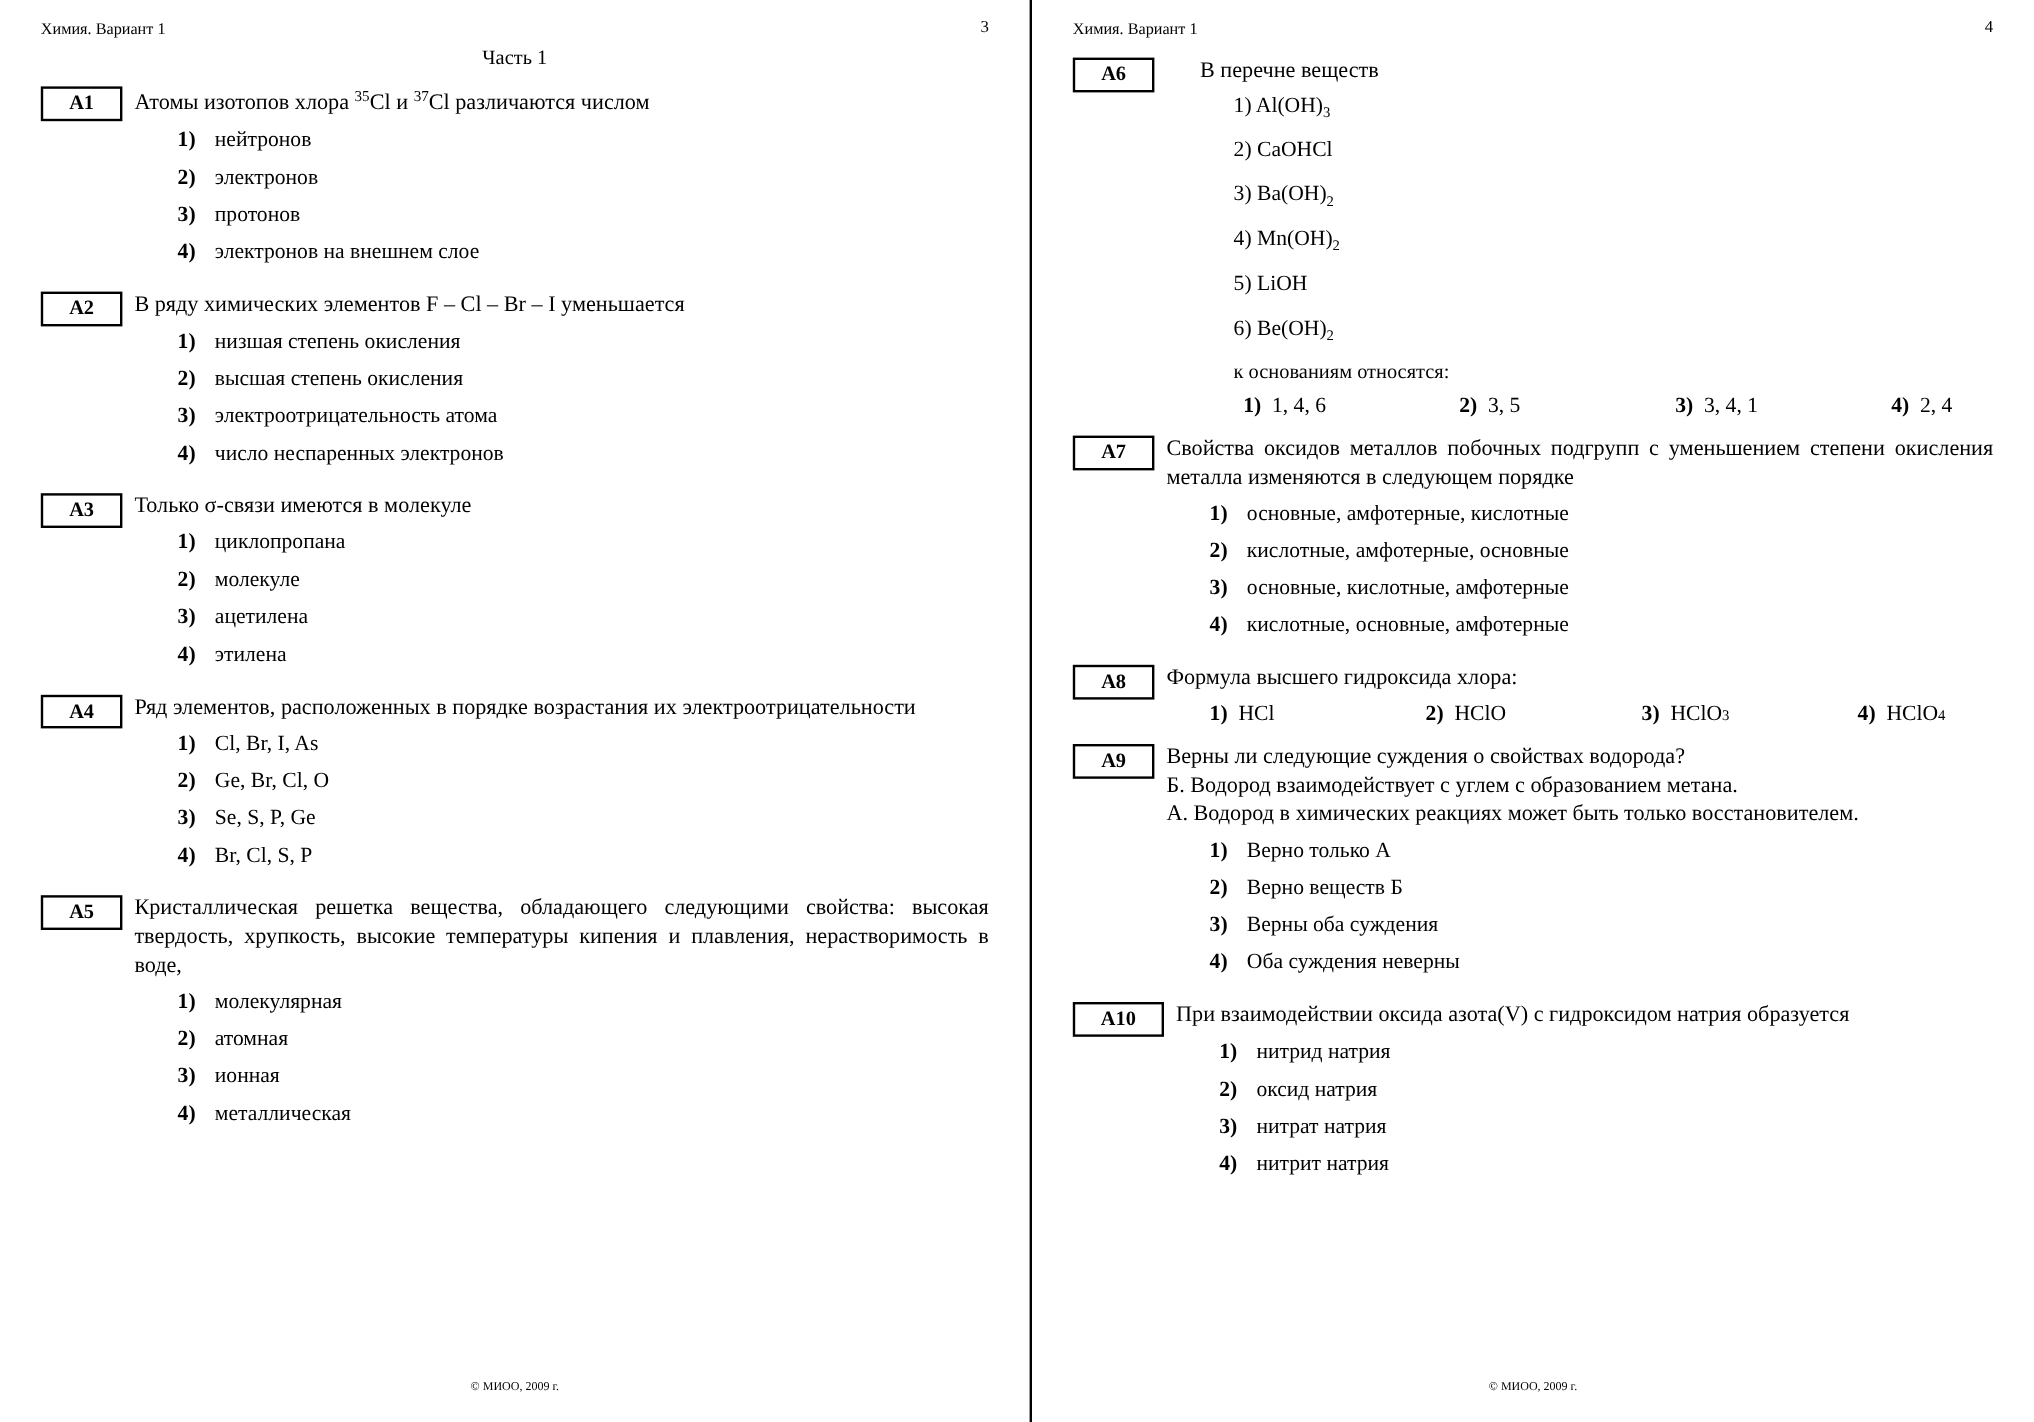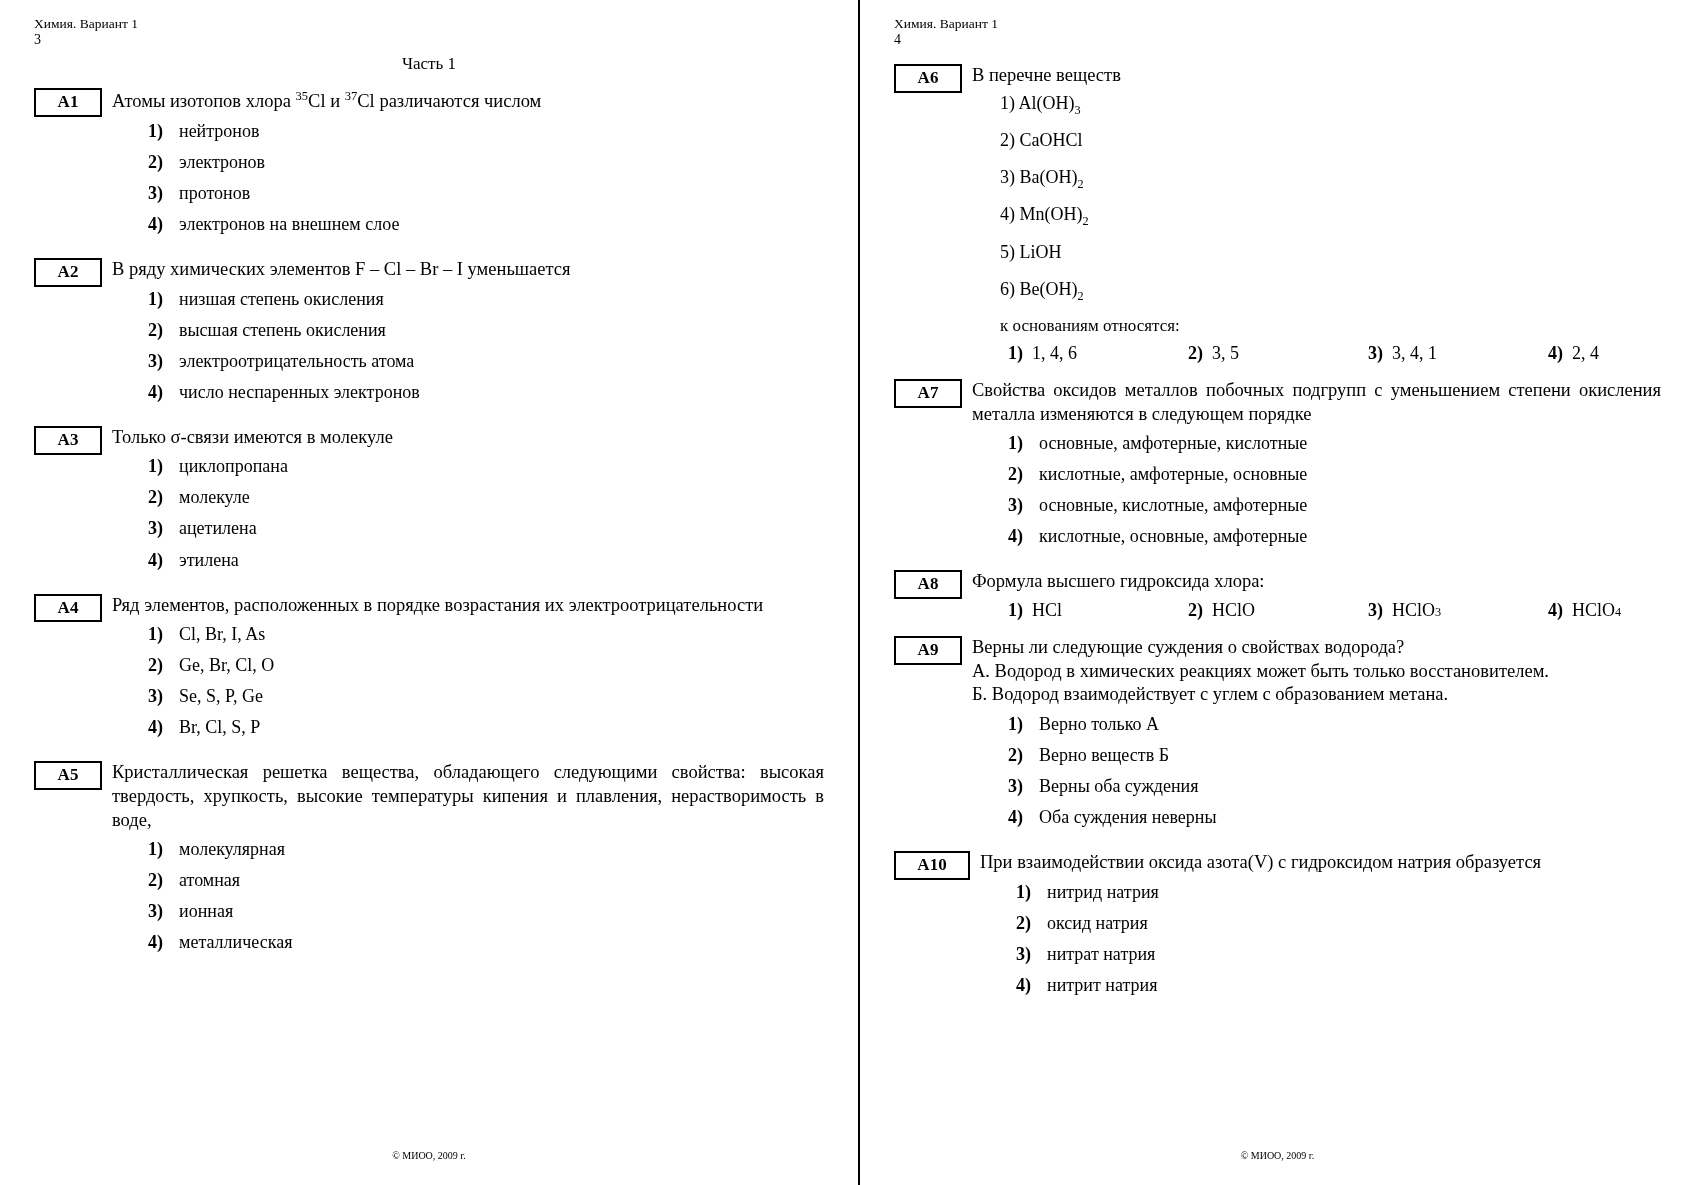--- a/index.html
+++ b/index.html
@@ -30,24 +30,23 @@
   .page-left {
     width: 860px;
     border-right: 2px solid #000;
   }
   .page-right {
     width: 835px;
   }
   .page-head {
     display: flex;
     justify-content: space-between;
-    align-items: flex-start;
+    align-items: center;
     font-size: 13.5px;
     margin-bottom: 6px;
-    flex-direction: column;
   }
   .page-head .head-title { font-size: 13.5px; }
   .page-head .head-num { font-size: 14px; }
 
   .part-title {
     text-align: center;
     font-weight: normal;
     font-size: 17px;
     margin: 4px 0 12px 0;
   }
@@ -274,21 +273,21 @@
 
     <div class="footer">© МИОО, 2009 г.</div>
   </div>
 
   <div class="page page-right">
     <div class="page-head">
       <span class="head-title">Химия. Вариант 1</span>
       <span class="head-num">4</span>
     </div>
 
-    <div class="q" style="margin-top:16px;">
+    <div class="q" style="margin-top:16px;gap:28px;">
       <div class="q-code">A6</div>
       <div class="q-body">
         <div class="q-stem nojust">В перечне веществ</div>
         <div class="list-plain">
           <div class="li"><span>1)</span> <span>Al(OH)</span><sub>3</sub></div>
           <div class="li"><span>2)</span> <span>CaOHCl</span><sub></sub></div>
           <div class="li"><span>3)</span> <span>Ba(OH)</span><sub>2</sub></div>
           <div class="li"><span>4)</span> <span>Mn(OH)</span><sub>2</sub></div>
           <div class="li"><span>5)</span> <span>LiOH</span><sub></sub></div>
           <div class="li"><span>6)</span> <span>Be(OH)</span><sub>2</sub></div>
@@ -366,22 +365,22 @@
               <sub>4</sub>
             </div>
         </div>
       </div>
     </div>
 
     <div class="q">
       <div class="q-code">A9</div>
       <div class="q-body">
         <div class="q-stem nojust">Верны ли следующие суждения о свойствах водорода?</div>
+        <div class="q-stem nojust">Б. Водород взаимодействует с углем с образованием метана.</div>
         <div class="q-stem">А. Водород в химических реакциях может быть только восстановителем.</div>
-        <div class="q-stem nojust">Б. Водород взаимодействует с углем с образованием метана.</div>
         <div class="opts">
           <div class="opt">
               <span class="n">1)</span>
               <span>Верно только А</span>
             </div>
           <div class="opt">
               <span class="n">2)</span>
               <span>Верно веществ Б</span>
             </div>
           <div class="opt">

